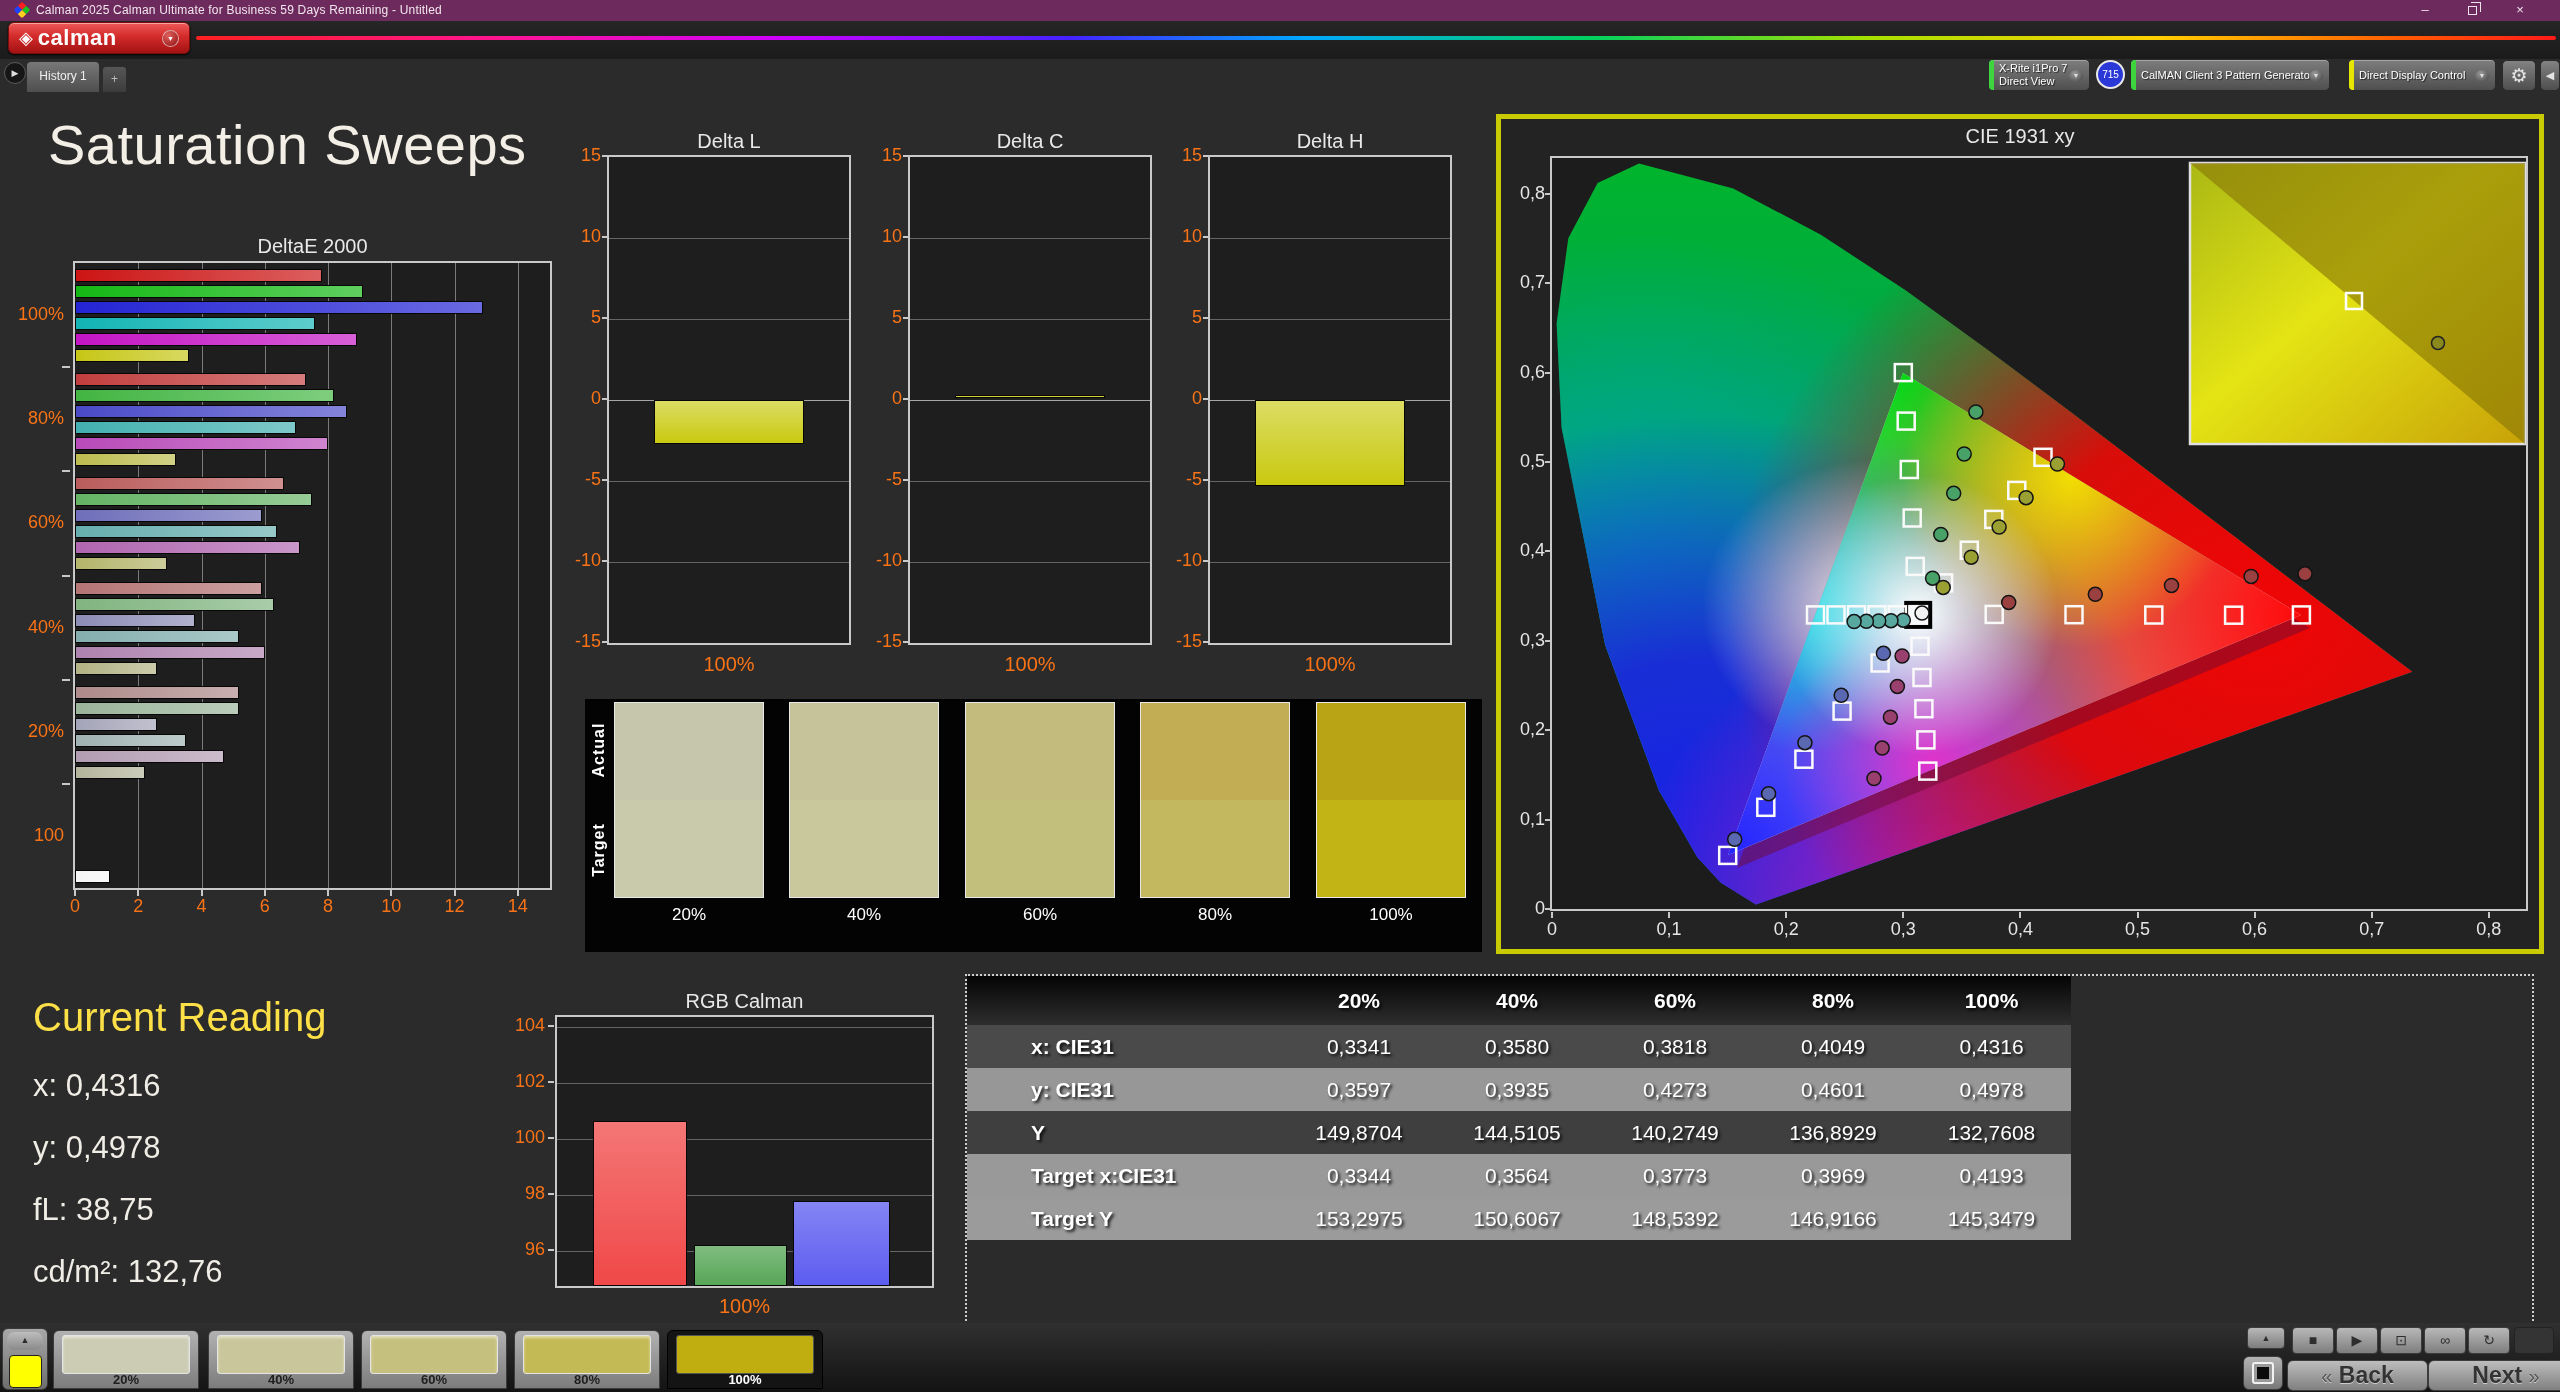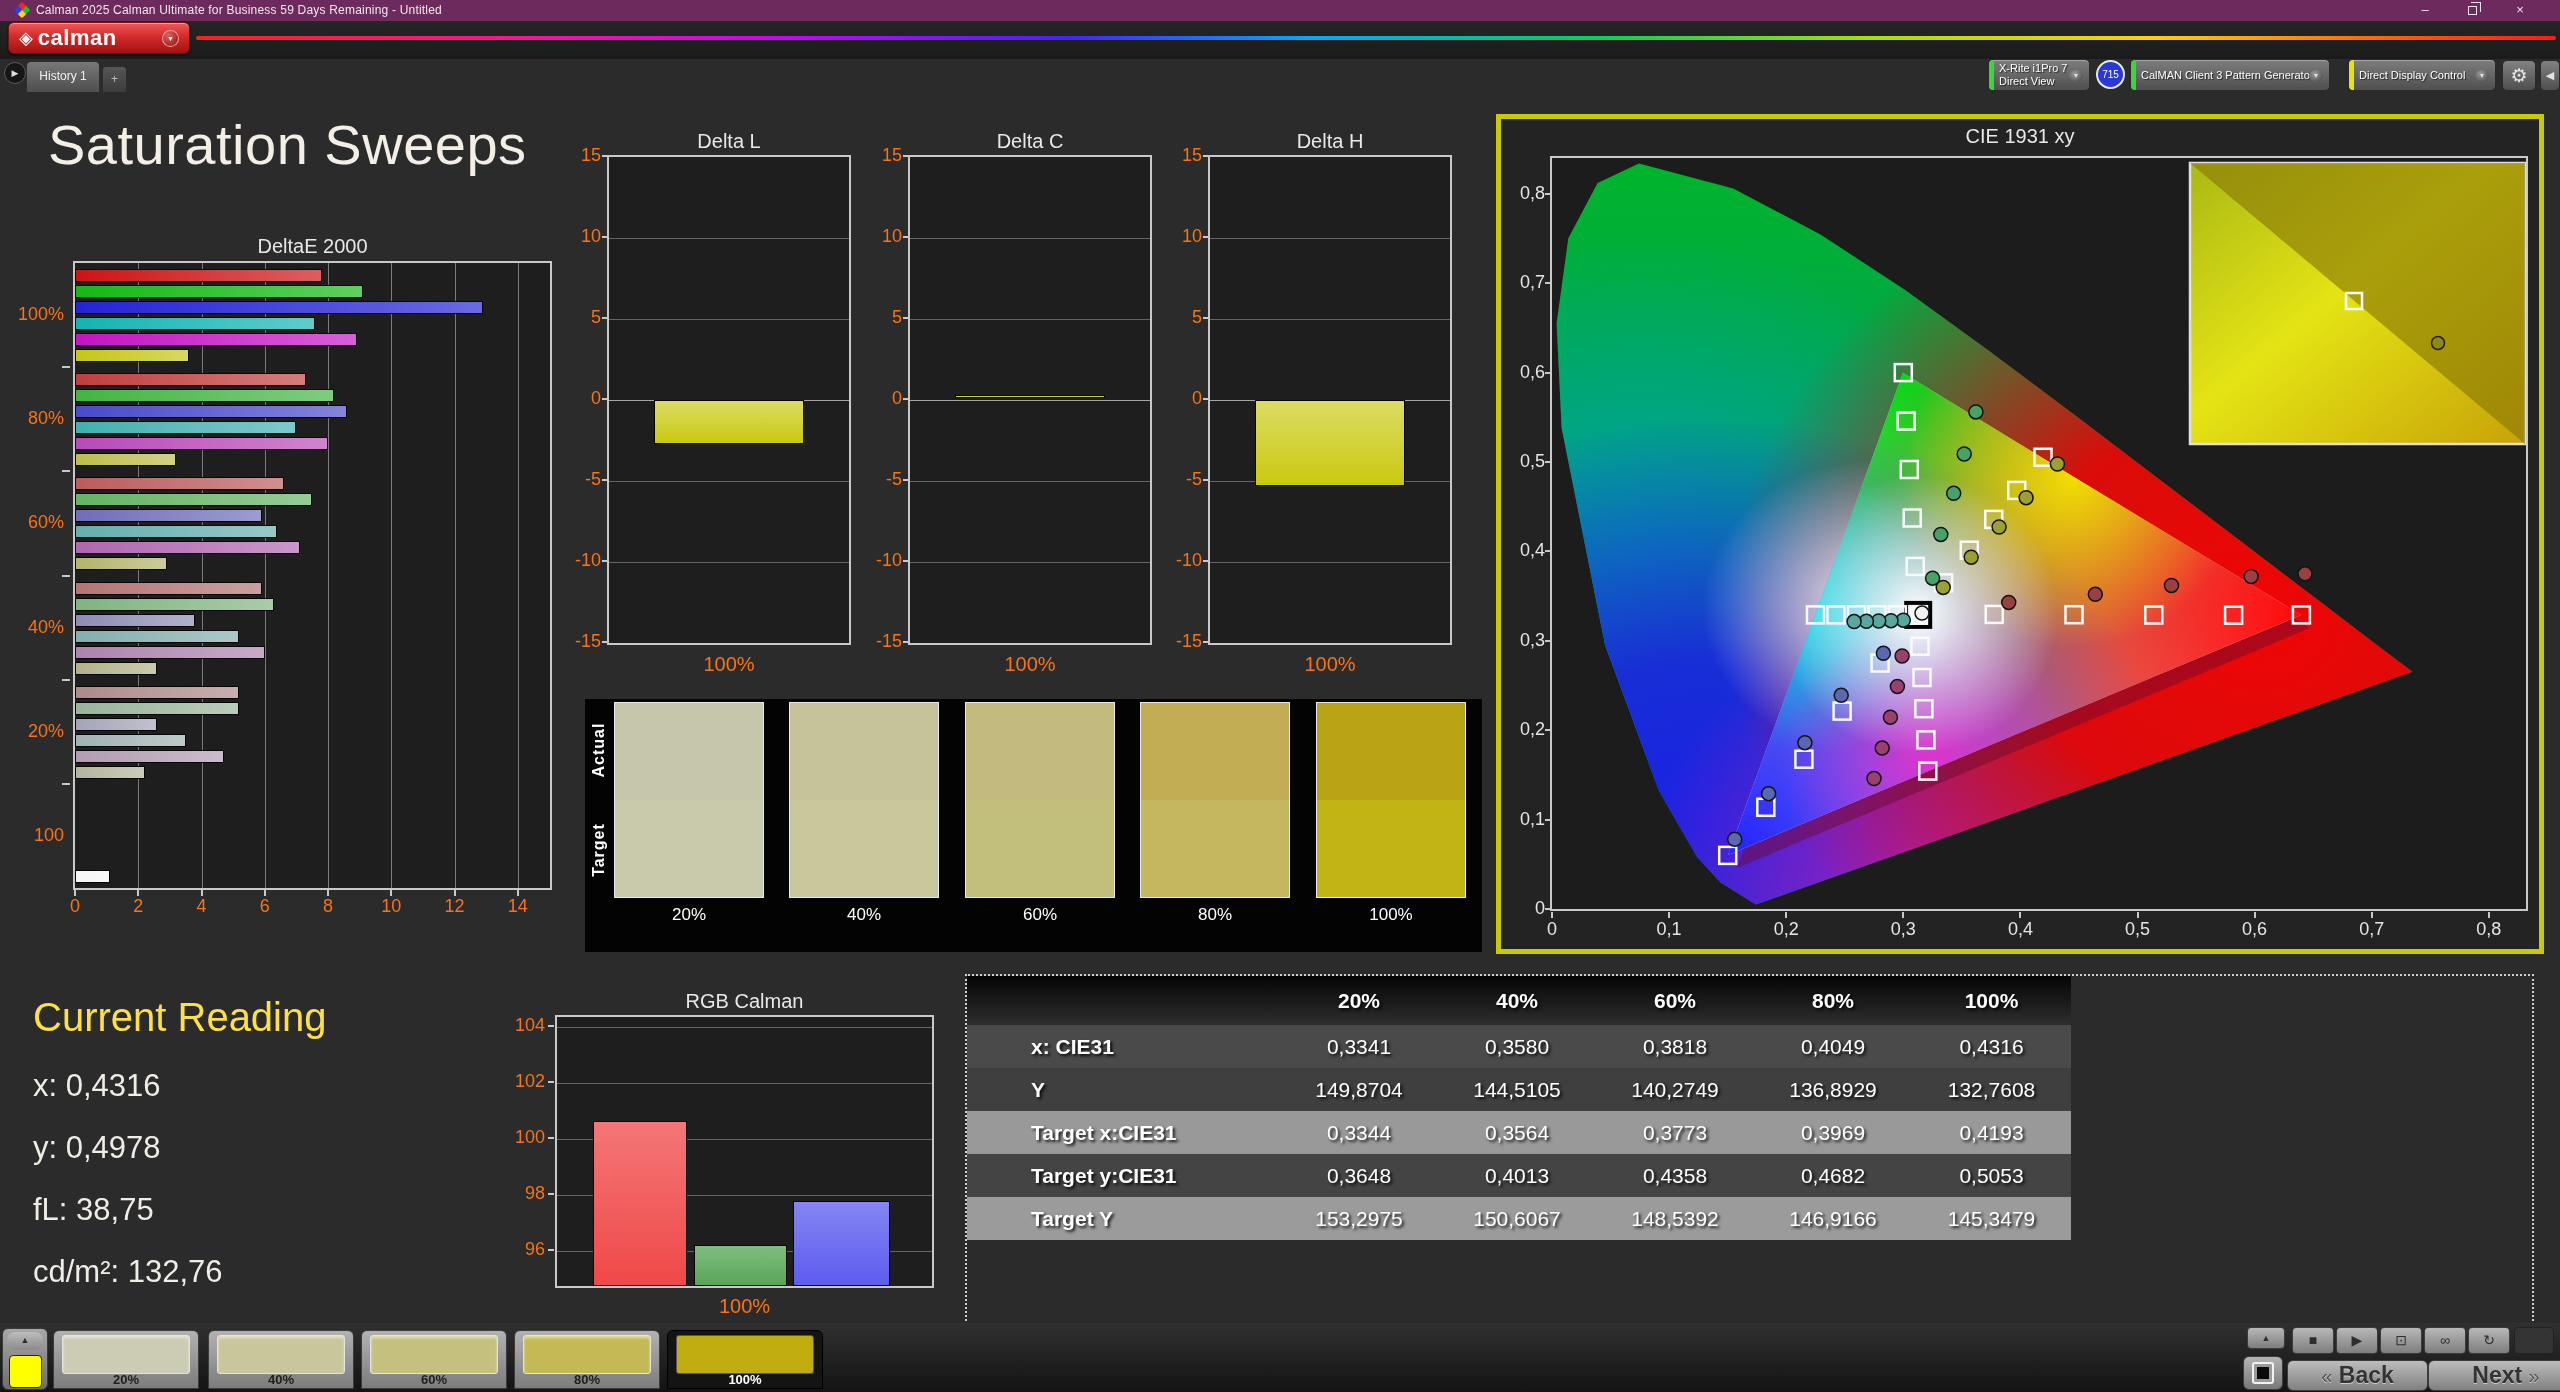--- a/index.html
+++ b/index.html
@@ -596,44 +596,44 @@
           <div>100%</div>
         </div>
         <div class="trow tbody-row" style="background:#4a4a4a;">
           <div class="rlabel">x: CIE31</div>
           <div>0,3341</div>
           <div>0,3580</div>
           <div>0,3818</div>
           <div>0,4049</div>
           <div>0,4316</div>
         </div>
+        <div class="trow tbody-row" style="background:#979797;">
+          <div class="rlabel">y: CIE31</div>
+          <div>0,3597</div>
+          <div>0,3935</div>
+          <div>0,4273</div>
+          <div>0,4601</div>
+          <div>0,4978</div>
+        </div>
         <div class="trow tbody-row" style="background:#3f3f3f;">
           <div class="rlabel">Y</div>
           <div>149,8704</div>
           <div>144,5105</div>
           <div>140,2749</div>
           <div>136,8929</div>
           <div>132,7608</div>
         </div>
         <div class="trow tbody-row" style="background:#999999;">
           <div class="rlabel">Target x:CIE31</div>
           <div>0,3344</div>
           <div>0,3564</div>
           <div>0,3773</div>
           <div>0,3969</div>
           <div>0,4193</div>
         </div>
-        <div class="trow tbody-row" style="background:#444444;">
-          <div class="rlabel">Target y:CIE31</div>
-          <div>0,3648</div>
-          <div>0,4013</div>
-          <div>0,4358</div>
-          <div>0,4682</div>
-          <div>0,5053</div>
-        </div>
         <div class="trow tbody-row" style="background:#9b9b9b;">
           <div class="rlabel">Target Y</div>
           <div>153,2975</div>
           <div>150,6067</div>
           <div>148,5392</div>
           <div>146,9166</div>
           <div>145,3479</div>
         </div>
       </div>
   </div>

